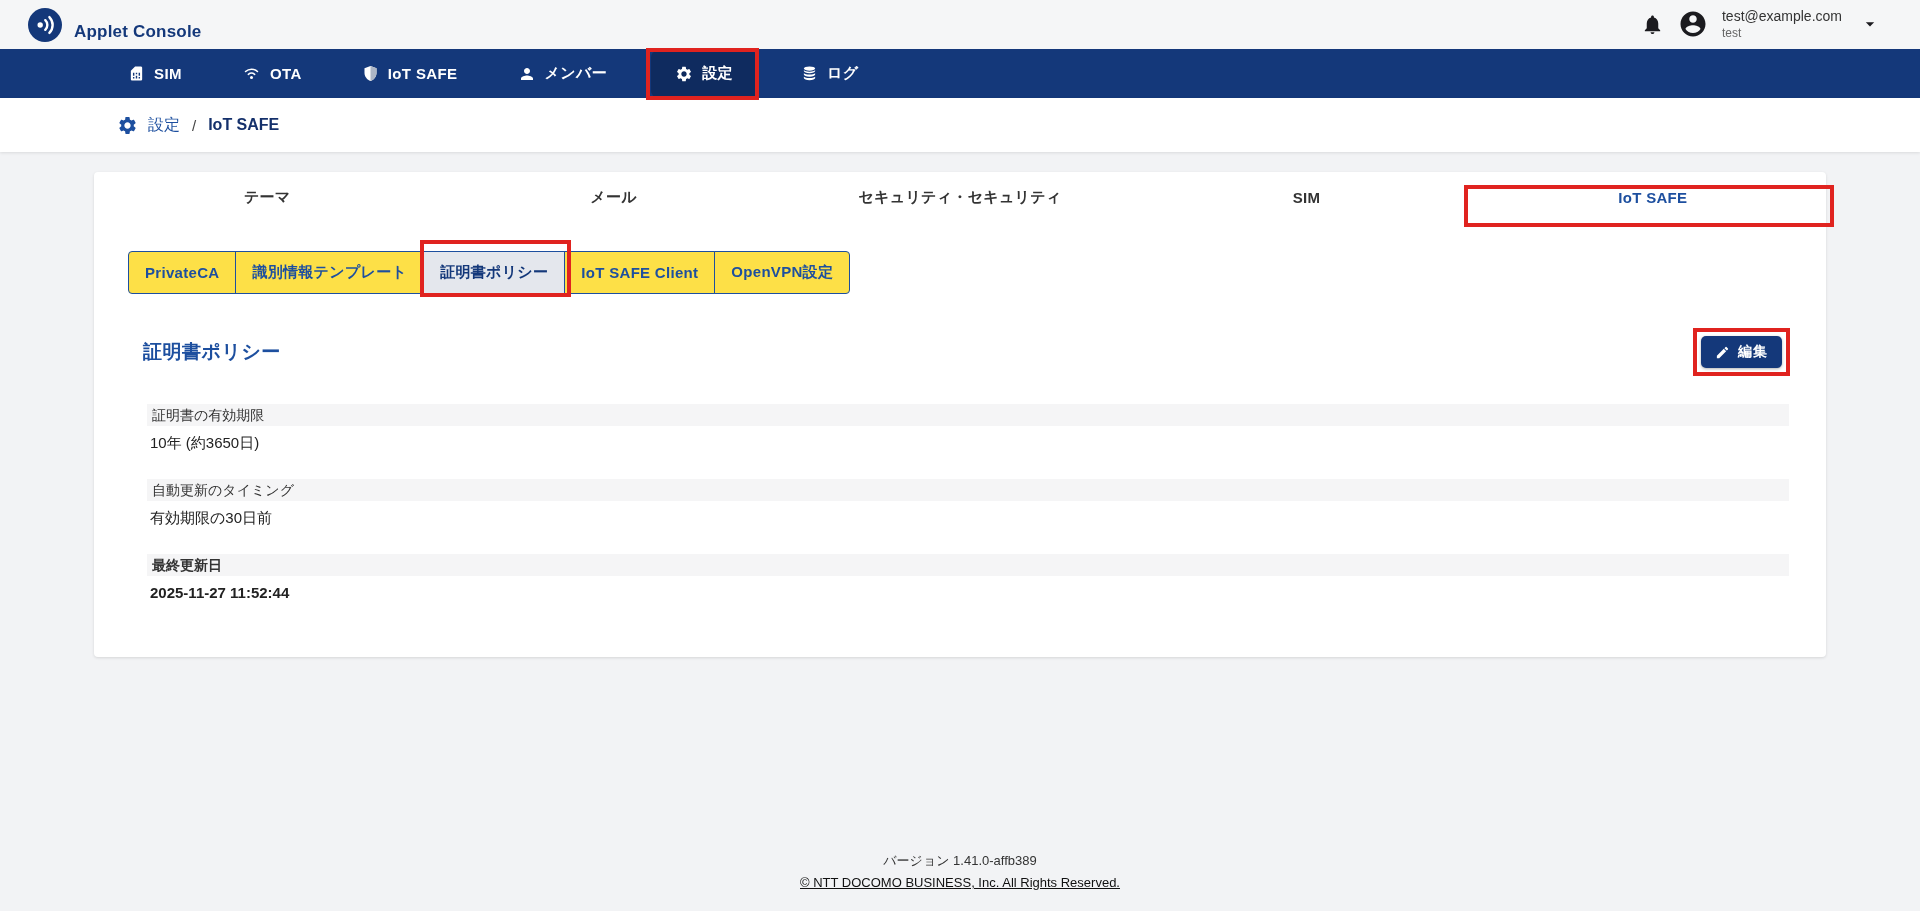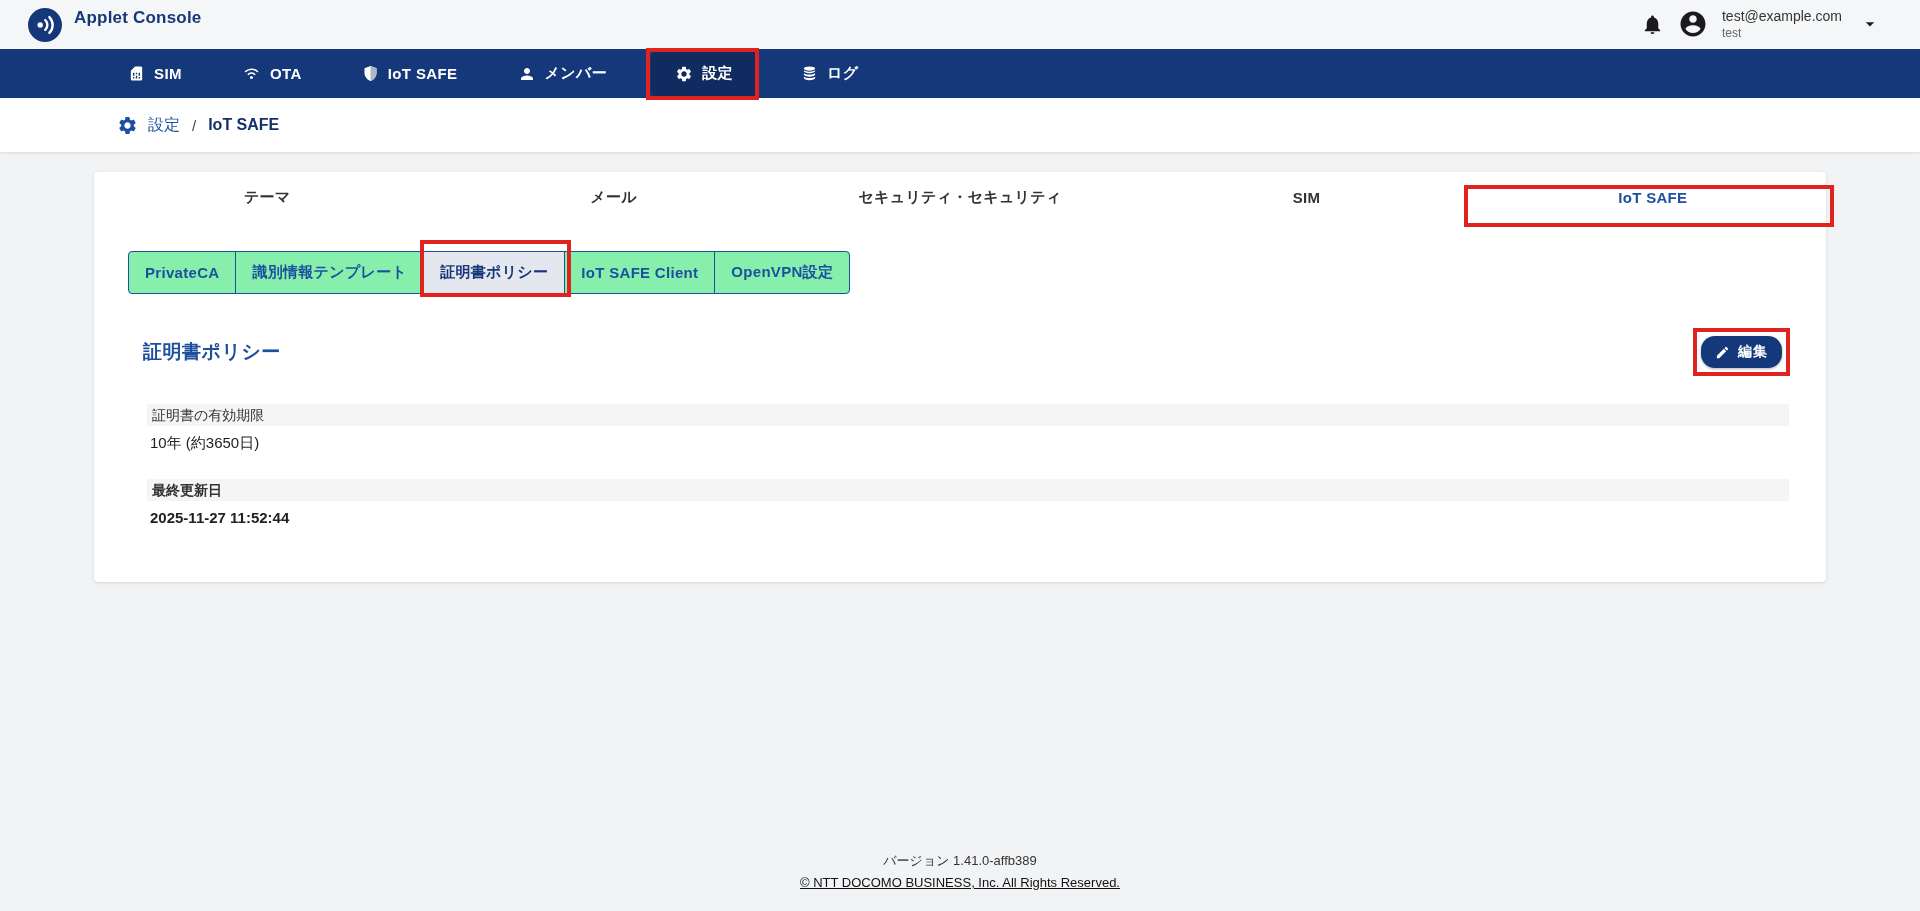--- a/index.html
+++ b/index.html
@@ -20,21 +20,21 @@
     position:relative;
   }
   svg{display:block;}
 
   
   .app-header{
     height:49px;background:#f5f6f7;
     display:flex;align-items:center;justify-content:space-between;
     padding:0 40px 0 28px;
   }
-  .brand{display:flex;align-items:flex-start;gap:12px;cursor:pointer;}
+  .brand{display:flex;align-items:flex-end;gap:12px;cursor:pointer;}
   .brand-title{font-size:17px;font-weight:bold;color:var(--navy);letter-spacing:.2px;}
   .header-right{display:flex;align-items:center;gap:14px;}
   .icon-btn{background:none;border:none;cursor:pointer;padding:0;display:flex;align-items:center;color:#1b1b1f;}
   .user-meta{display:flex;flex-direction:column;justify-content:center;line-height:1.15;cursor:pointer;}
   .user-email{font-size:14px;color:#333;}
   .user-name{font-size:12px;color:#666;margin-top:3px;}
   .caret{color:#1b1b1f;cursor:pointer;margin-left:4px;}
 
   
   .app-nav{
@@ -88,40 +88,40 @@
   }
   .tab.active{color:var(--accent-blue);border-bottom-color:var(--navy);}
 
   
   .subtabs{display:inline-flex;margin:24px 0 0 34px;}
   .subtab{
     position:relative;
     height:43px;padding:0 16px;
     display:flex;align-items:center;justify-content:center;
     border:1px solid var(--accent-blue);margin-left:-1px;
-    background:#86efac;color:var(--accent-blue);
+    background:#fde047;color:var(--accent-blue);
     font-size:15px;font-weight:bold;letter-spacing:.3px;
     cursor:pointer;font-family:inherit;
   }
   .subtab:first-child{border-radius:4px 0 0 4px;margin-left:0;}
   .subtab:last-child{border-radius:0 4px 4px 0;}
   .subtab.active{background:#e4e7ed;color:var(--navy);z-index:1;}
 
   
   .section-head{
     display:flex;align-items:center;justify-content:space-between;
     margin:42px 44px 0 49px;
   }
   .panel-heading{font-size:19px;font-weight:bold;color:var(--accent-blue);letter-spacing:.5px;}
   .edit-btn{
     position:relative;
     display:flex;align-items:center;gap:8px;
     height:32px;padding:0 14px;
     background:var(--navy);color:#ffffff;
-    border:none;border-radius:14px;cursor:pointer;
+    border:none;border-radius:5px;cursor:pointer;
     font-size:14px;font-weight:bold;font-family:inherit;letter-spacing:1px;
     box-shadow:0 1px 3px rgba(0,0,0,.3);
   }
 
   
   .rows{margin:36px 37px 0 53px;}
   .row{margin-bottom:26px;}
   .row:last-child{margin-bottom:4px;font-weight:bold;}
   .row-label{
     background:var(--bar-bg);height:22px;line-height:22px;
@@ -308,20 +308,24 @@
         <span>編集</span>
       </button>
     </div>
 
     <div class="rows">
       <div class="row">
         <div class="row-label">証明書の有効期限</div>
         <div class="row-value">10年 (約3650日)</div>
       </div>
       <div class="row">
+        <div class="row-label">自動更新のタイミング</div>
+        <div class="row-value">有効期限の30日前</div>
+      </div>
+      <div class="row">
         <div class="row-label">最終更新日</div>
         <div class="row-value">2025-11-27 11:52:44</div>
       </div>
     </div>
 
   </section>
 
   <div class="spacer"></div>
 
   <footer class="app-footer">

